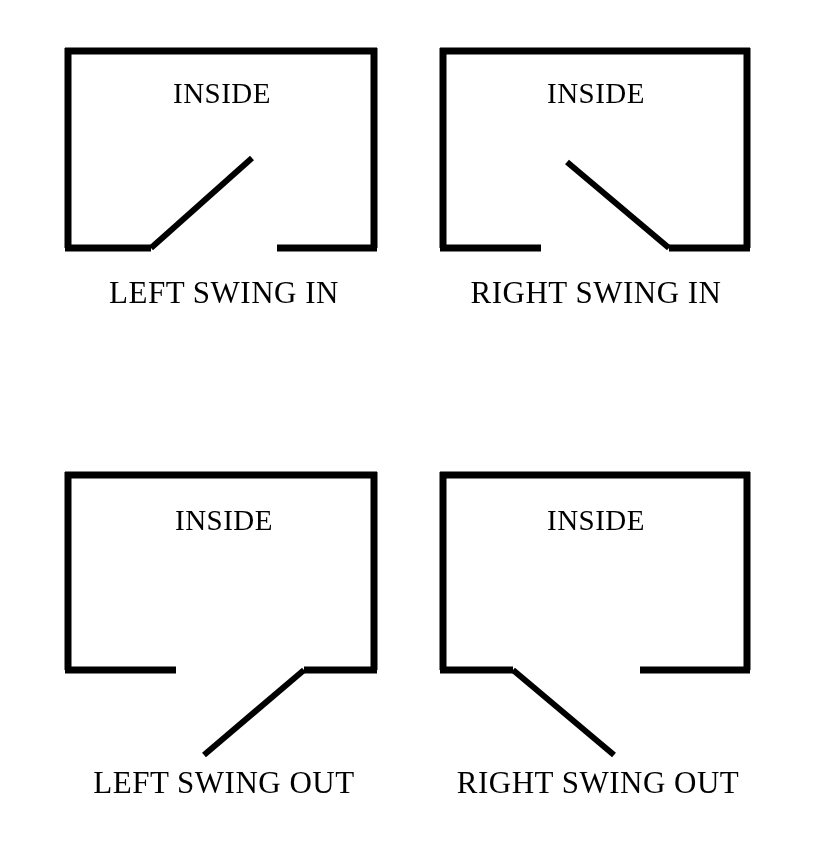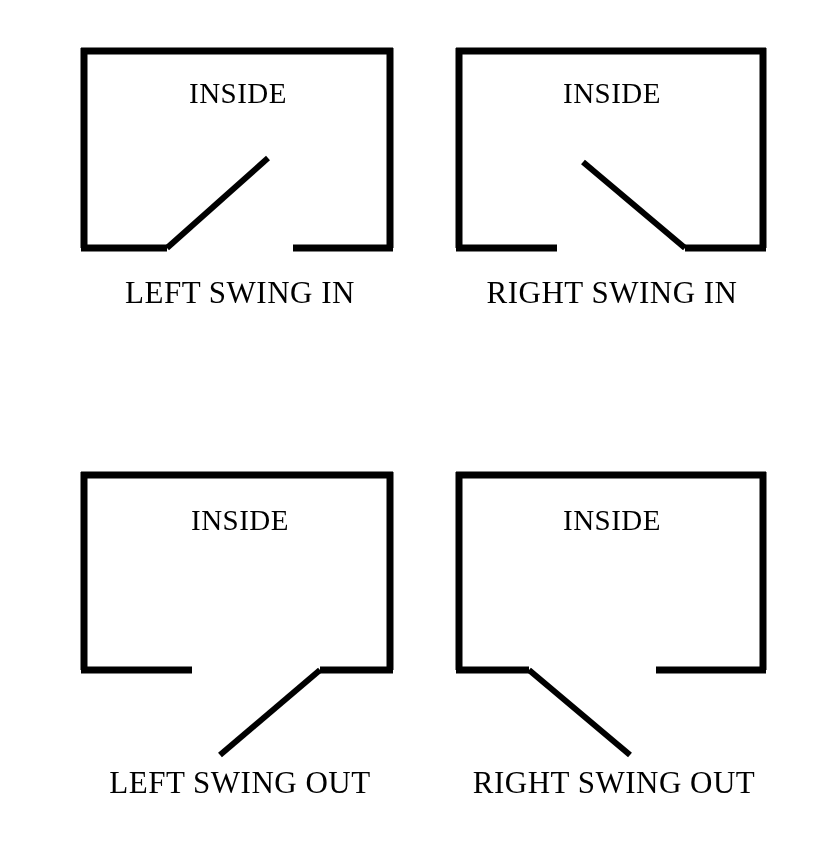--- a/index.html
+++ b/index.html
@@ -12,21 +12,20 @@
     width: 824px;
     height: 841px;
     font-family: "Liberation Serif", "DejaVu Serif", serif;
     color: #000000;
     overflow: hidden;
   }
   #diagram-root {
     position: relative;
     width: 664px;
     height: 841px;
-    padding-left: 16px;
   }
   svg#door-swing-svg {
     display: block;
     width: 824px;
     height: 841px;
   }
   .wall-line {
     stroke: #000000;
     stroke-width: 7;
     stroke-linecap: butt;

